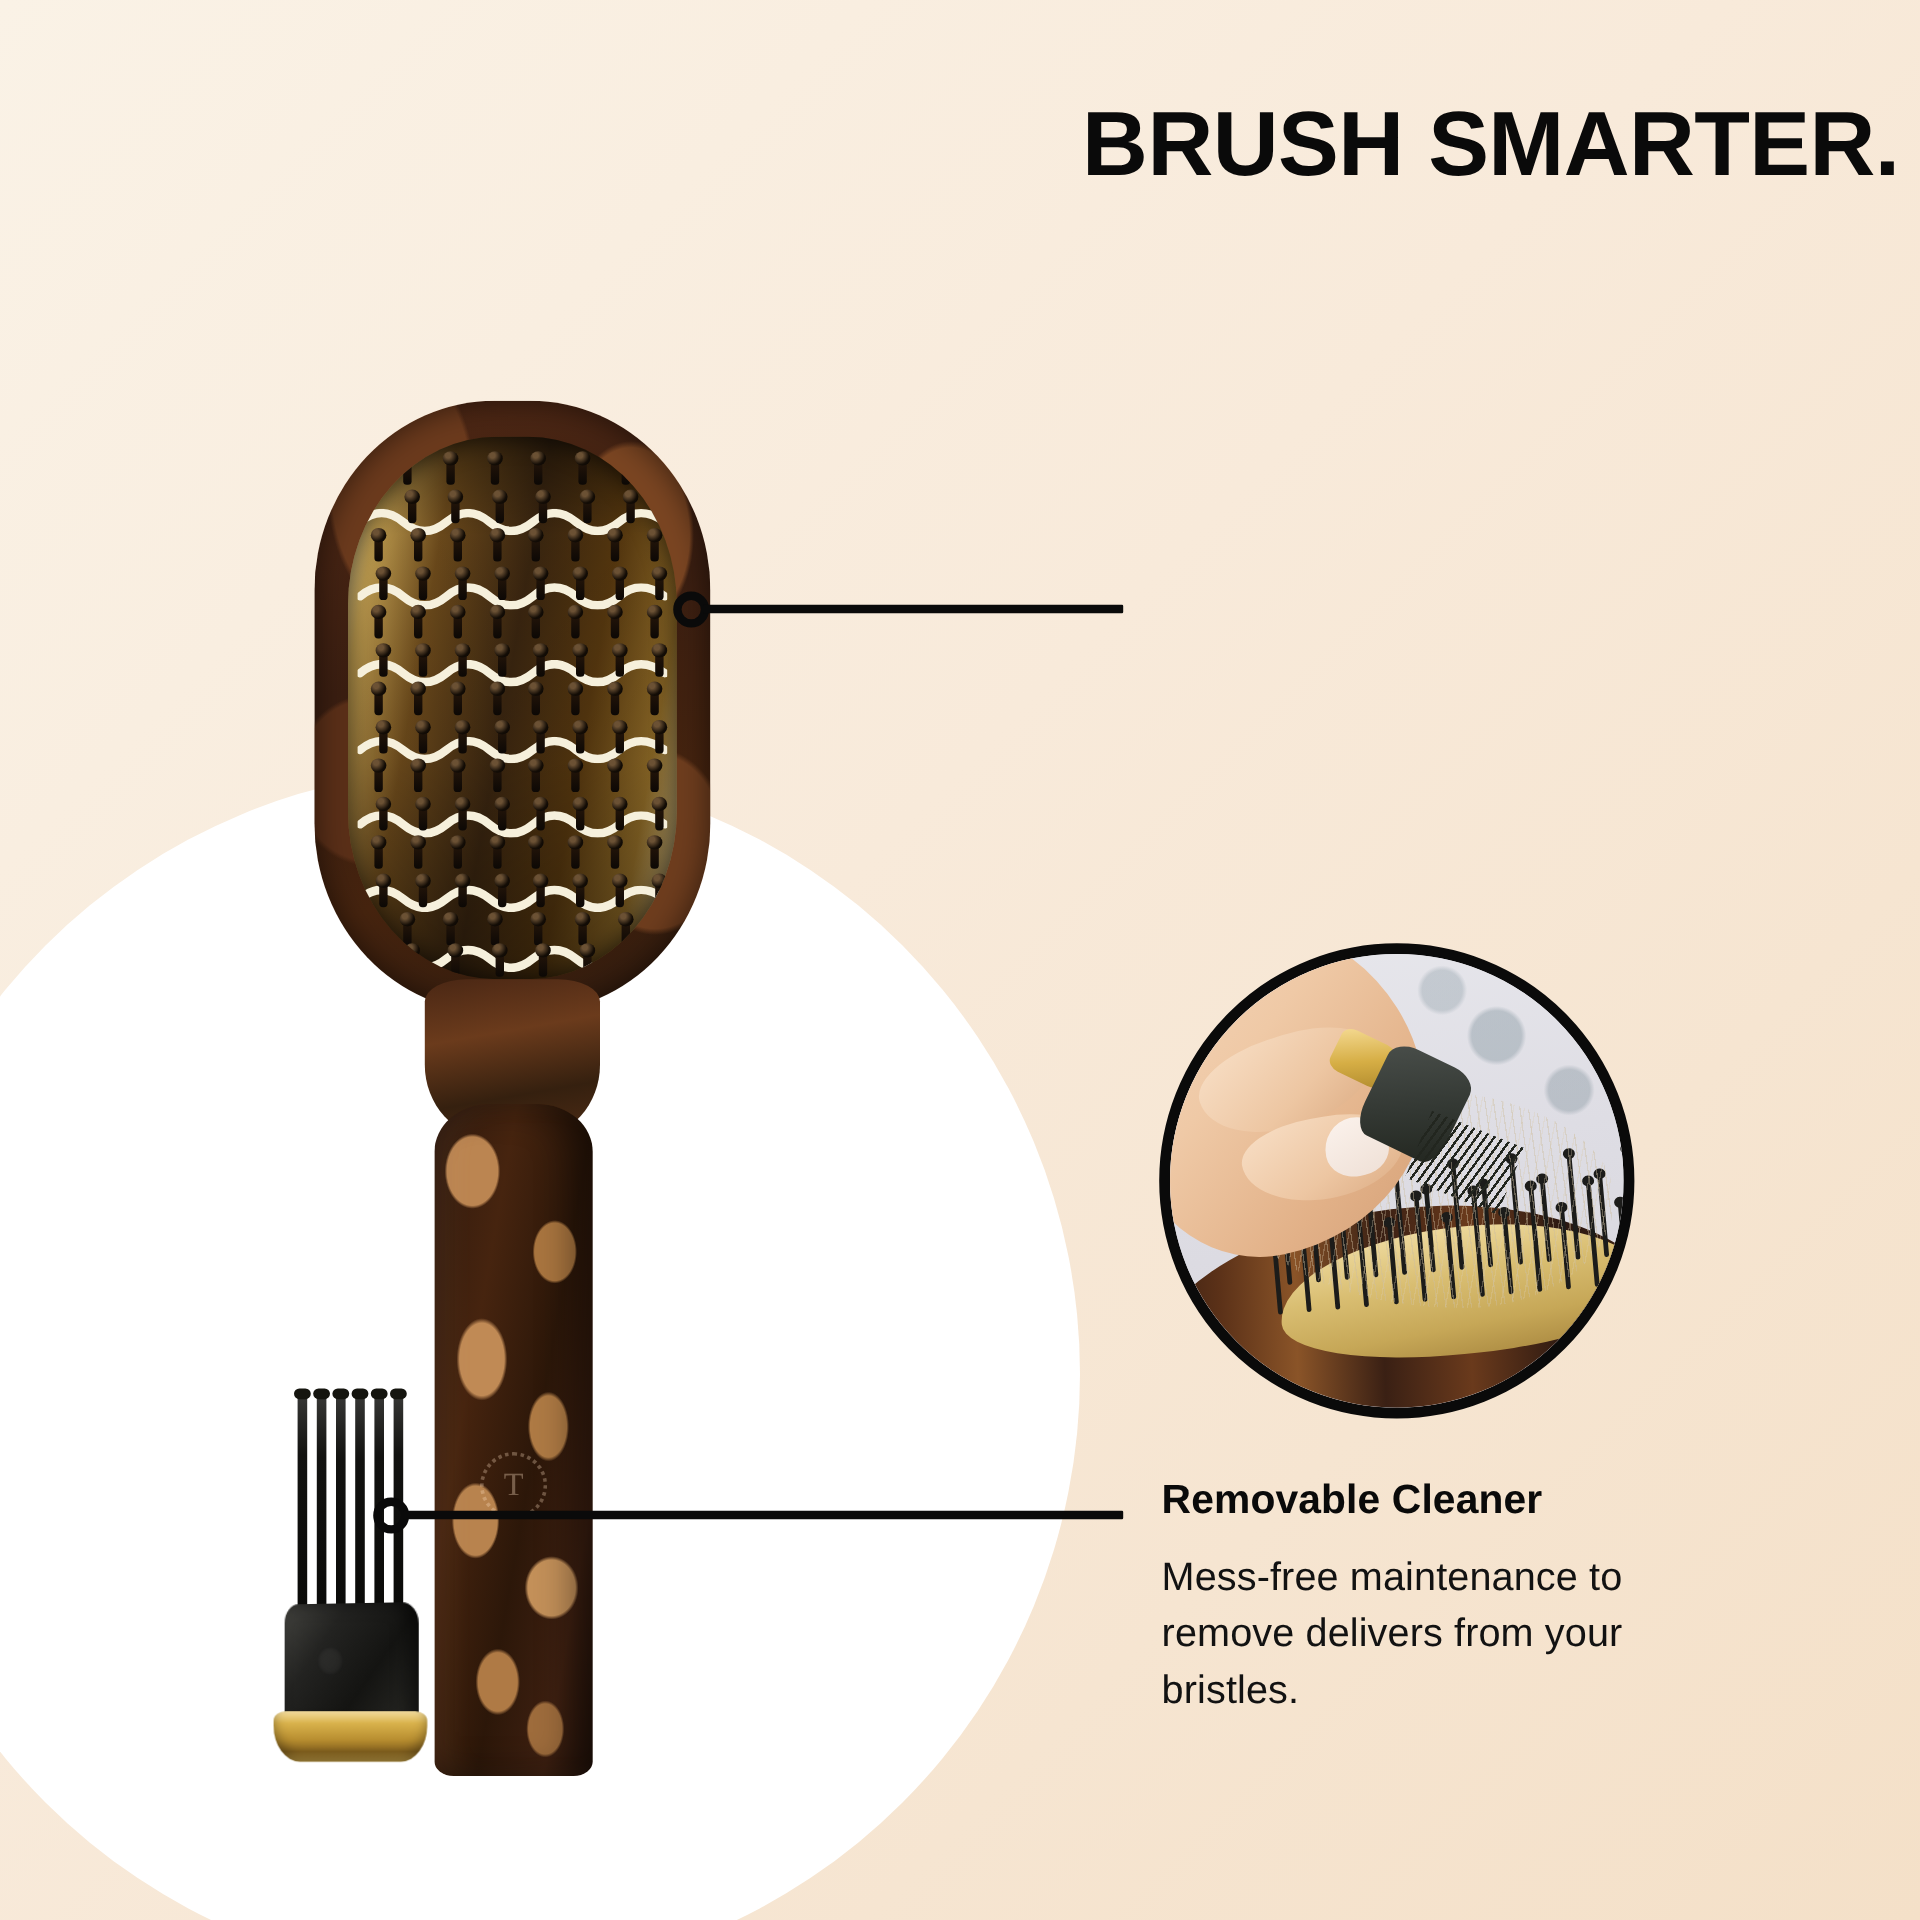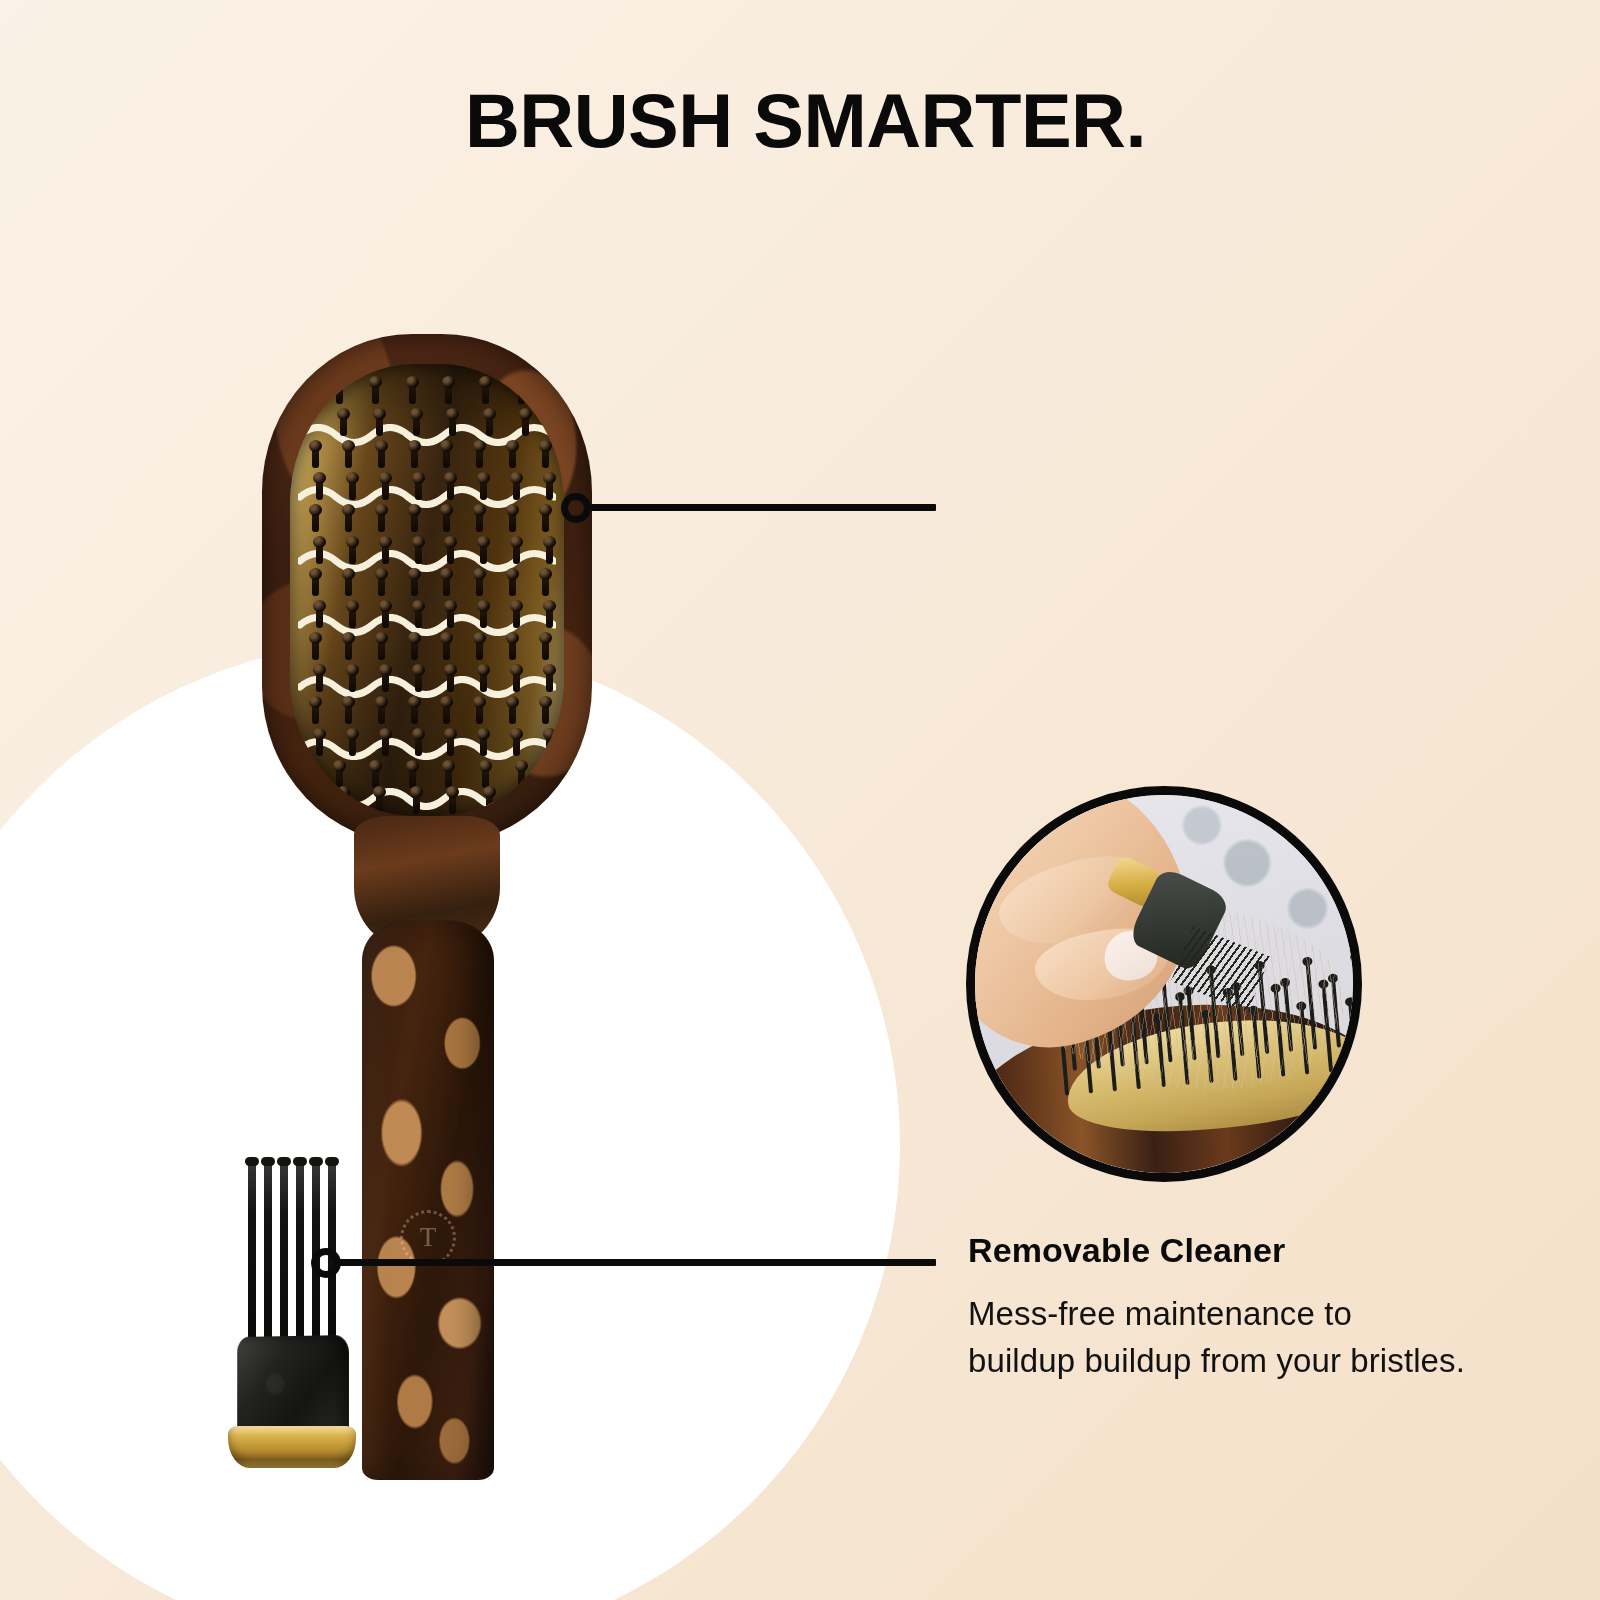--- a/index.html
+++ b/index.html
@@ -29,24 +29,24 @@
     top: 640px;
     width: 1010px;
     height: 1010px;
     border-radius: 50%;
     background: #FFFFFF;
   }
 
   
   .headline {
     position: absolute;
-    left: 18px;
+    left: 8px;
     top: 78px;
     width: 1575px;
-    text-align: center;
+    text-align: right;
     pointer-events: none;
   }
   .headline-line {
     display: block;
     font-family: "Liberation Sans", sans-serif;
     font-weight: bold;
     font-size: 76px;
     letter-spacing: -0.5px;
     line-height: 1.13;
     color: #0A0A0A;
@@ -602,16 +602,16 @@
       <div class="ins-tool"></div>
       <div class="ins-tool-prongs"></div>
     </div>
   </div>
 
   <div class="leader-dot" id="leader-dot-cleaner"></div>
   <div class="leader" id="leader-line-cleaner"></div>
 
   <div class="callout" id="callout-cleaner">
     <p class="callout-title">Removable Cleaner</p>
-    <p class="callout-body">Mess-free maintenance to buildup buildup from your bristles.</p>
+    <p class="callout-body">Mess-free maintenance to remove delivers from your bristles.</p>
   </div>
 
 </div>
 
 </body></html>

